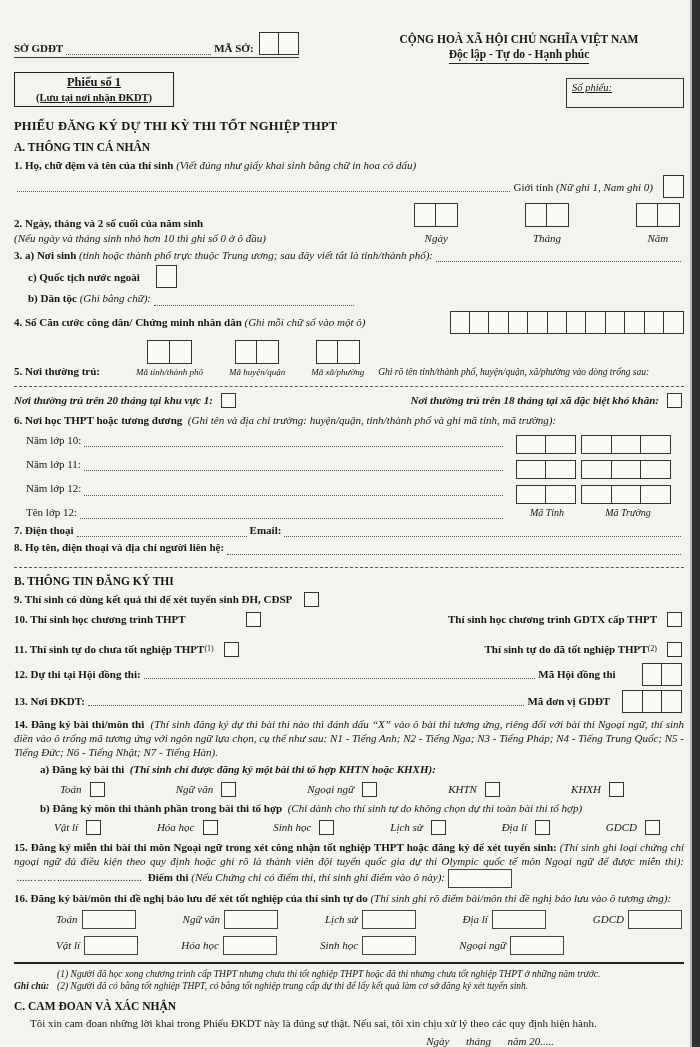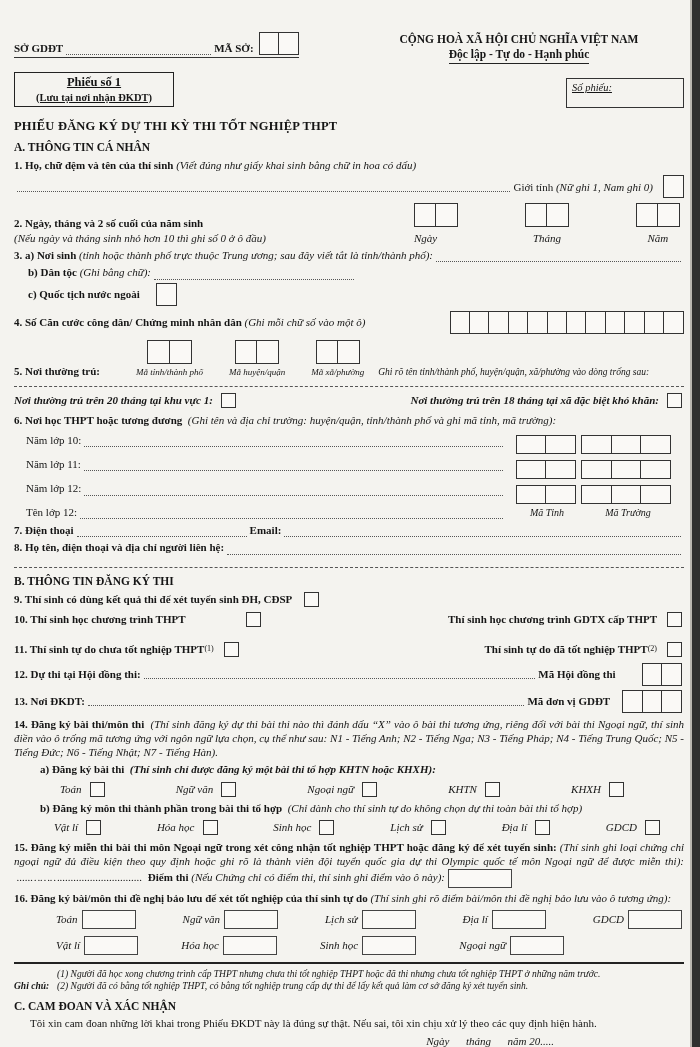--- a/index.html
+++ b/index.html
@@ -91,21 +91,21 @@
         </span>
     </div>
   </div>
 
   <div class="item row" style="margin-top:5px">
     <div style="flex:1">
       <div class="b">2. Ngày, tháng và 2 số cuối của năm sinh</div>
       <div class="i">(Nếu ngày và tháng sinh nhỏ hơn 10 thì ghi số 0 ở ô đầu)</div>
     </div>
     <div style="width:270px; display:flex; justify-content:space-between; padding-right:4px">
-      <div style="">
+      <div style="text-align:center">
         <span class="boxes">
             <span class="cell"></span>
             <span class="cell"></span>
           </span>
         <div class="i">Ngày</div>
       </div>
       <div style="text-align:center">
         <span class="boxes">
             <span class="cell"></span>
             <span class="cell"></span>
@@ -119,32 +119,32 @@
           </span>
         <div class="i">Năm</div>
       </div>
     </div>
   </div>
 
   <div class="item row">
     <span class="b">3. a) Nơi sinh</span>&nbsp;
     <span class="i">(tỉnh hoặc thành phố trực thuộc Trung ương; sau đây viết tắt là tỉnh/thành phố):</span>
     <span class="dots"></span>
+  </div>
+  <div class="item row vcenter" style="padding-left:14px">
+    <span class="b">c) Quốc tịch nước ngoài</span>
+    <span class="boxes sm" style="margin-left:16px">
+        <span class="cell"></span>
+      </span>
   </div>
   <div class="item row" style="padding-left:14px">
     <span class="b">b) Dân tộc</span>&nbsp;
     <span class="i">(Ghi bằng chữ):</span>
     <span class="dots" style="max-width:200px"></span>
     <span style="flex:1"></span>
-  </div>
-  <div class="item row vcenter" style="padding-left:14px">
-    <span class="b">c) Quốc tịch nước ngoài</span>
-    <span class="boxes sm" style="margin-left:16px">
-        <span class="cell"></span>
-      </span>
   </div>
 
   <div class="item row vcenter" style="margin-top:5px">
     <span class="b">4. Số Căn cước công dân/ Chứng minh nhân dân</span>&nbsp;
     <span class="i">(Ghi mỗi chữ số vào một ô)</span>
     <span style="flex:1"></span>
     <span class="boxes sm">
         <span class="cell"></span>
         <span class="cell"></span>
         <span class="cell"></span>

